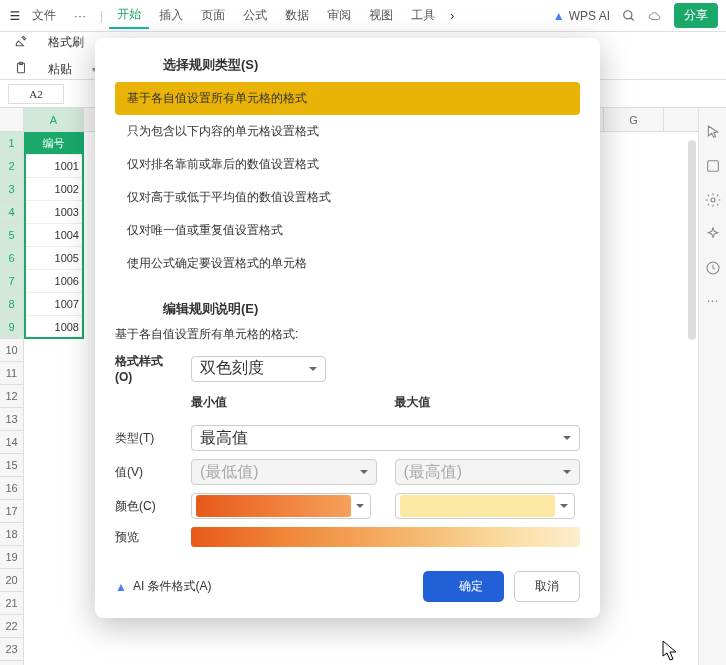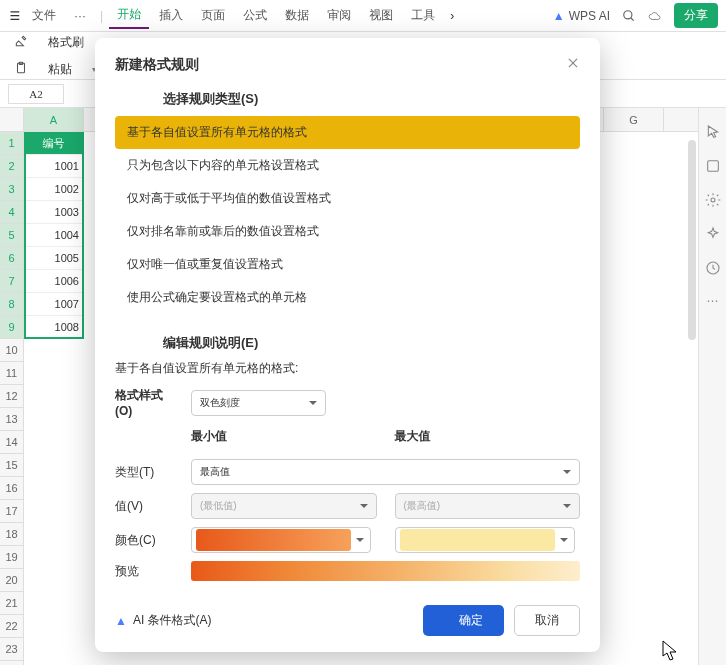--- a/index.html
+++ b/index.html
@@ -1,21 +1,21 @@
 <!DOCTYPE html>
 <html><head>
 <meta charset="utf-8">
 <style>
 * { box-sizing: border-box; margin: 0; padding: 0; font-family: "Microsoft YaHei", -apple-system, sans-serif; }
 body { width: 726px; height: 665px; background: #f0f0f0; overflow: hidden; position: relative; font-size: 12px; color: #333; }
 
 
 .topbar { height: 32px; background: #fff; display: flex; align-items: center; padding: 0 8px; border-bottom: 1px solid #e0e0e0; gap: 2px; }
 .menu-btn { padding: 4px 8px; cursor: pointer; color: #555; }
-.menu-btn.active { color: #1aa86b; font-weight: 500; border-bottom: 2px solid #701a75; }
+.menu-btn.active { color: #1aa86b; font-weight: 500; border-bottom: 2px solid #14b8a6; }
 .menu-sep { color: #ccc; padding: 0 4px; }
 .menu-icon { width: 14px; height: 14px; display: inline-flex; align-items: center; justify-content: center; }
 .topbar-right { margin-left: auto; display: flex; align-items: center; gap: 12px; }
 .wps-ai { color: #555; display: flex; align-items: center; gap: 4px; }
 .share-btn { background: #1aa86b; color: #fff; padding: 4px 10px; border-radius: 4px; }
 
 
 .toolbar { height: 48px; background: #fff; display: flex; align-items: center; padding: 0 10px; gap: 8px; border-bottom: 1px solid #e0e0e0; }
 .tool-item { display: flex; align-items: center; gap: 20px; padding: 4px; cursor: pointer; }
 
@@ -51,21 +51,21 @@
 .dlg-title { font-size: 14px; font-weight: 600; }
 .dlg-close { margin-left: auto; cursor: pointer; color: #888; font-size: 16px; }
 .section-label { font-size: 13px; font-weight: 600; margin-bottom: 8px; margin-left: 48px; }
 .rule-list { border-radius: 4px; margin-bottom: 20px; }
 .rule-item { padding: 8px 12px; font-size: 12px; cursor: pointer; border-radius: 4px; color: #333; }
 .rule-item.active { background: #eab308; }
 .desc-text { font-size: 12px; margin-bottom: 10px; }
 .form-row { display: flex; align-items: center; margin-bottom: 8px; gap: 12px; }
 .form-label { width: 64px; font-size: 12px; font-weight: 600; }
 .form-label.n { font-weight: 400; }
-.select { flex: 1; height: 26px; border: 1px solid #ccc; border-radius: 4px; background: #fff; padding: 0 8px; font-size: 10px; display: flex; align-items: center; position: relative; cursor: pointer; }
+.select { flex: 1; height: 26px; border: 1px solid #ccc; border-radius: 4px; background: #fff; padding: 0 8px; font-size: 16px; display: flex; align-items: center; position: relative; cursor: pointer; }
 .select.small { width: 135px; flex: none; }
 .select.dis { background: #f4f4f4; color: #aaa; }
 .select::after { content: ""; position: absolute; right: 8px; top: 10px; border: 4px solid transparent; border-top-color: #666; }
 .color-swatch { width: 155px; height: 22px; border-radius: 3px; }
 .color-select { width: 180px; height: 26px; border: 1px solid #ccc; border-radius: 4px; display: flex; align-items: center; padding: 0 4px; position: relative; cursor: pointer; }
 .color-select::after { content: ""; position: absolute; right: 6px; top: 10px; border: 4px solid transparent; border-top-color: #666; }
 .double-col { display: flex; gap: 18px; }
 .col-half { flex: 1; }
 .col-head { font-size: 12px; font-weight: 600; margin-bottom: 6px; }
 .preview-bar { flex: 1; height: 20px; border-radius: 3px; background: linear-gradient(90deg, #e8591a 0%, #f08838 25%, #f5b46b 55%, #f9db9e 80%, #feeecd 100%); }
@@ -226,36 +226,27 @@
         <path d="M12 3l2 5 5 2-5 2-2 5-2-5-5-2 5-2 2-5z"></path>
       </svg></div>
   <div><svg viewBox="0 0 24 24" fill="none" stroke="#888" stroke-width="1.6">
         <circle cx="12" cy="12" r="9"></circle>
         <path d="M12 7v5l3 2"></path>
       </svg></div>
   <div style="text-align:center;color:#888">⋯</div>
 </div>
 
 <div class="dialog">
-  <div class="dlg-head">
-    <div class="dlg-title">新建格式规则</div>
-    <div class="dlg-close">
-      <svg width="14" height="14" viewBox="0 0 24 24" stroke="#888" stroke-width="2">
-          <line x1="5" y1="5" x2="19" y2="19"></line>
-          <line x1="19" y1="5" x2="5" y2="19"></line>
-        </svg>
-    </div>
-  </div>
 
   <div class="section-label">选择规则类型(S)</div>
   <div class="rule-list">
     <div class="rule-item active">基于各自值设置所有单元格的格式</div>
     <div class="rule-item">只为包含以下内容的单元格设置格式</div>
+    <div class="rule-item">仅对排名靠前或靠后的数值设置格式</div>
     <div class="rule-item">仅对高于或低于平均值的数值设置格式</div>
-    <div class="rule-item">仅对排名靠前或靠后的数值设置格式</div>
     <div class="rule-item">仅对唯一值或重复值设置格式</div>
     <div class="rule-item">使用公式确定要设置格式的单元格</div>
   </div>
 
   <div class="section-label">编辑规则说明(E)</div>
   <div class="desc-text">基于各自值设置所有单元格的格式:</div>
 
   <div class="form-row">
     <div class="form-label">格式样式(O)</div>
     <div class="select small">双色刻度</div>

